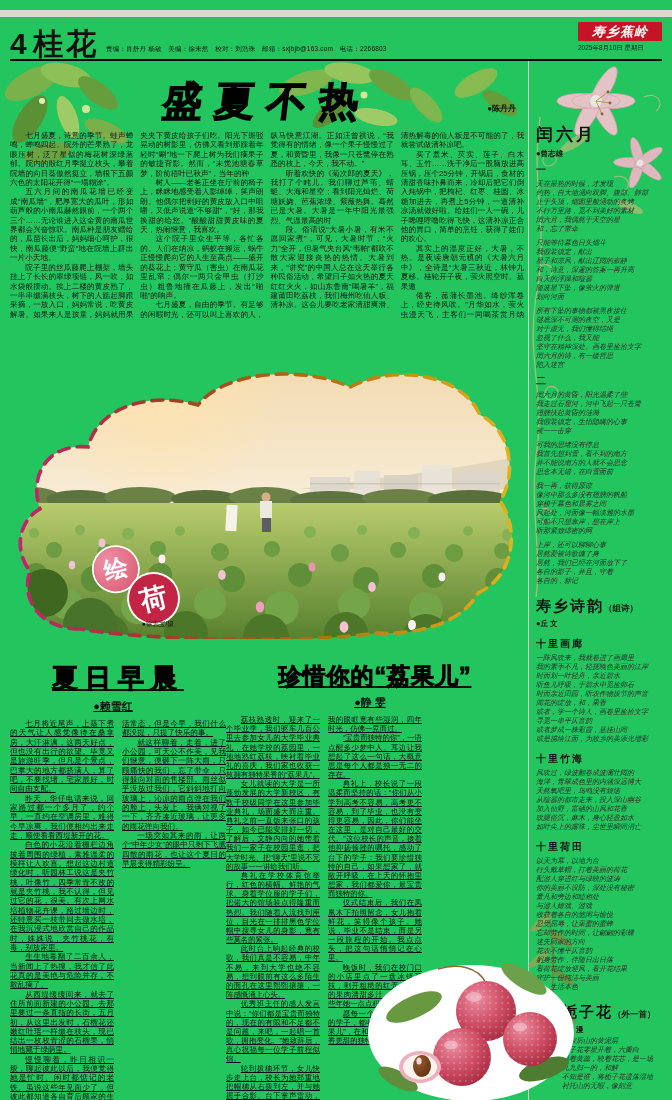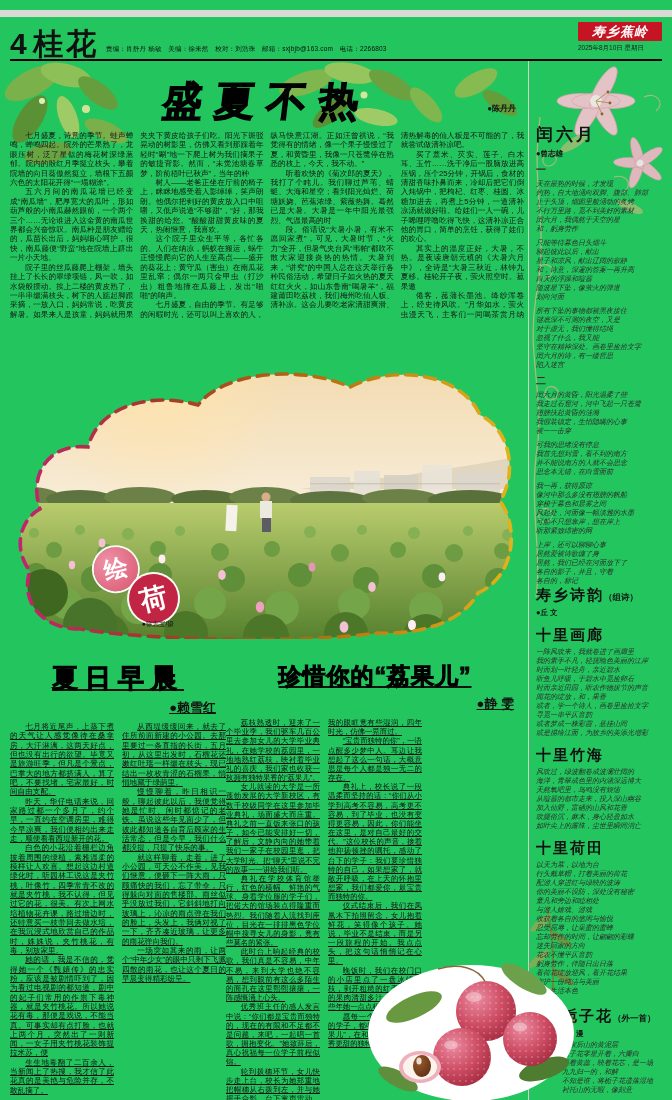--- a/index.html
+++ b/index.html
@@ -49,40 +49,40 @@
   .s2{width:49px;height:49px;background:#c22443;font-size:27px;margin:-9px 0 0 27px;}
   .photo-caption{position:absolute;left:132px;top:283px;font-size:6.5px;z-index:6;color:#111;}
 
   
   .bottom{display:flex;margin-top:18px;position:relative;z-index:1;text-decoration:underline;}
   .art h2{margin:4px 0 0;text-align:center;font-weight:bold;-webkit-text-stroke:.9px #000;}
   .art-morning{width:216px;}
   .art-morning h2{font-size:26px;letter-spacing:7px;}
   .art-lychee{flex:1;}
   .art-lychee h2{font-size:23px;letter-spacing:1px;}
-  .auth{text-align:right;font-size:13px;font-weight:bold;margin:3px 10px 5px 0;}
+  .auth{text-align:center;font-size:11px;font-weight:bold;margin:3px 10px 5px 0;}
   .cols2{height:388px;overflow:hidden;column-count:2;column-gap:8px;column-fill:auto;
          font-size:7.6px;line-height:1.23;text-align:justify;}
   .cols3{height:388px;overflow:hidden;column-count:3;column-gap:8px;column-fill:auto;
          font-size:7.4px;line-height:1.24;text-align:justify;}
   .lycheeArt{position:absolute;left:358px;top:892px;z-index:6;}
 
   
   .sb{position:relative;z-index:2;}
   .sb h3{margin:0;font-size:17px;font-weight:bold;letter-spacing:3px;}
   .sb .suffix{font-size:8.5px;letter-spacing:0;font-weight:bold;}
   .sb .sauth{font-size:7.5px;font-weight:bold;margin:3px 0 2px;}
   .poem{font-family:"DejaVu Serif","Liberation Serif",serif;font-style:italic;color:#2c2c2c;}
   .pline{margin:0;font-size:7px;line-height:9px;white-space:nowrap;}
   .stanza-gap{height:5px;}
   .sec-num{font-size:10px;font-weight:bold;margin:4px 0 3px;font-style:normal;}
   .blk1{margin-top:62px;}
-  .blkg{}
+  .blkg{margin-top:11px;}
   .blkg h3,.blk-sm h3{font-size:15px;letter-spacing:2px;}
-  .subhead{font-size:15px;font-weight:bold;letter-spacing:2px;margin:8px 0 3px;}
+  .subhead{font-size:10px;font-weight:bold;letter-spacing:2px;margin:8px 0 3px;}
   .blk-sm{margin-top:11px;padding-left:26px;}
 </style>
 </head>
 <body>
 
 <div class="page">
   <div class="topbar"></div>
 
   <header>
     <span class="pno">4</span>
@@ -284,21 +284,20 @@
       </div>
 
       <div class="bottom">
         <div class="art art-morning">
           <h2>夏日早晨</h2>
           <div class="auth">●赖雪红</div>
           <div class="cols2">
               <p class="para">七月将近尾声，上蒸下煮的天气让人感觉像待在桑拿房，大汗淋漓，这两天好点，但也没有出行的欲望。毕竟又是旅游旺季，但凡是个景点，巴掌大的地方都挤满人，算了吧，不要找堵，宅家最好，时间自由支配。</p>
               <p class="para">昨天，华仔电话来说，回家路过都一个多月了，约个早，一直约在空调房里，难得今早凉爽，我们便相约出来走走，顺便看看西堤新开的花。</p>
               <p class="para">白色的小花沿着栅栏边角披着周围的绿植，素雅温柔的模样让人欢喜。想起这边村道绿化时，听园林工说这是夹竹桃，叶像竹，四季常青不改的就是夹竹桃，我不认得，但见过它的花，很美。有次上网水培植物花卉课，路过墙边时，还特意买一枝带回去做水培，在我沉浸式地欣赏自己的作品时，姝姝说，夹竹桃花，有毒，别放家里。</p>
-              <p class="para">她的话，我是不信的，觉得她一个《甄嬛传》的忠实粉，应该是被剧情吓到了，因为看过电视剧的都知道，剧中的妃子们常用的作祟下毒神器，就是夹竹桃花。所以她说花有毒，那便是戏说，不能当真。可事实却有点打脸，也就上两个月，突然出了一则新闻，一女子用夹竹桃花装饰提拉米苏，便</p>
               <p class="para">生生地毒翻了二百余人，当新闻上了热搜，我才信了此花真的是美艳与危险并存，不敢乱摘了。</p>
               <p class="para">从西堤缓缓回来，就去了住所前面新建的小公园。去那里要过一条直指的长街，五月初，从这里出发时，石榴花还嫩红吐瑶一样缀在枝头，现已结出一枚枚青涩的石榴果，悄悄地藏于绿荫里。</p>
               <p class="para">慢慢聊着，昨日相识一般，聊起彼此以后，我便觉得她是忙时、闲时都惦记的老铁。虽说这些年见面少了，但彼此都知道各自育后顾家的生活常态，但是今早，我们什么都没提，只提了快乐的事。</p>
               <p class="para">就这样聊着，走着，进了小公园，可天公不作美，见我们惬意，便砸下一阵大雨，只顾痛快的我们，忘了带伞，只得躲向对面的售楼部。雨丝似乎没放过我们，它斜斜地打向玻璃上，沁凉的雨点弹在我们的脸上，头发上，我俩对视了一下，齐齐凑近玻璃，让更多的雨花弹向我们。</p>
               <p class="para">一场突如其来的雨，让两个“中年少女”的眼中只剩下飞溅四散的雨花，也让这个夏日的早晨变得精彩纷呈。</p>
             </div>
         </div>
         <div class="art art-lychee">
           <h2>珍惜你的“荔果儿”</h2>
           <div class="auth">●静 雯</div>
@@ -381,24 +380,24 @@
         <div class="blk1">
           <h3>闰六月</h3>
           <div class="sauth">●曾志雄</div>
           <div class="poem">
               <div class="sec-num">一</div>
               <div class="pline">天在最热的时候，才发现</div>
               <div class="pline">灼热，自大地涌向双脚、腹部、肺部</div>
               <div class="pline">止于头顶，烟囱里般涌动的炙烤</div>
               <div class="pline">不行万里路，觅不到美好的素材</div>
               <div class="pline">闰六月，我偶然于天空的星</div>
-              <div class="pline">和，躬身劳作</div>
+              <div class="pline">和，忘了带伞</div>
               <div class="stanza-gap"></div>
               <div class="pline">只能等待暮色日头烟斗</div>
-              <div class="pline">聊起彼此以后，献出</div>
+              <div class="pline">我假装镇定，献出</div>
               <div class="pline">星子和凉风，献出辽阔的寂静</div>
               <div class="pline">和，诗意，深邃的答案一再升高</div>
               <div class="pline">白天的浮躁和喧嚣</div>
               <div class="pline">随波星下坠，像萤火的弹道</div>
               <div class="pline">划向河面</div>
               <div class="stanza-gap"></div>
               <div class="pline">所有下坠的事物都被黑夜接住</div>
               <div class="pline">谜底深不可测的夜空，又是</div>
               <div class="pline">对于虚无，我们懂得结绳</div>
               <div class="pline">忽视了什么，我又能</div>

